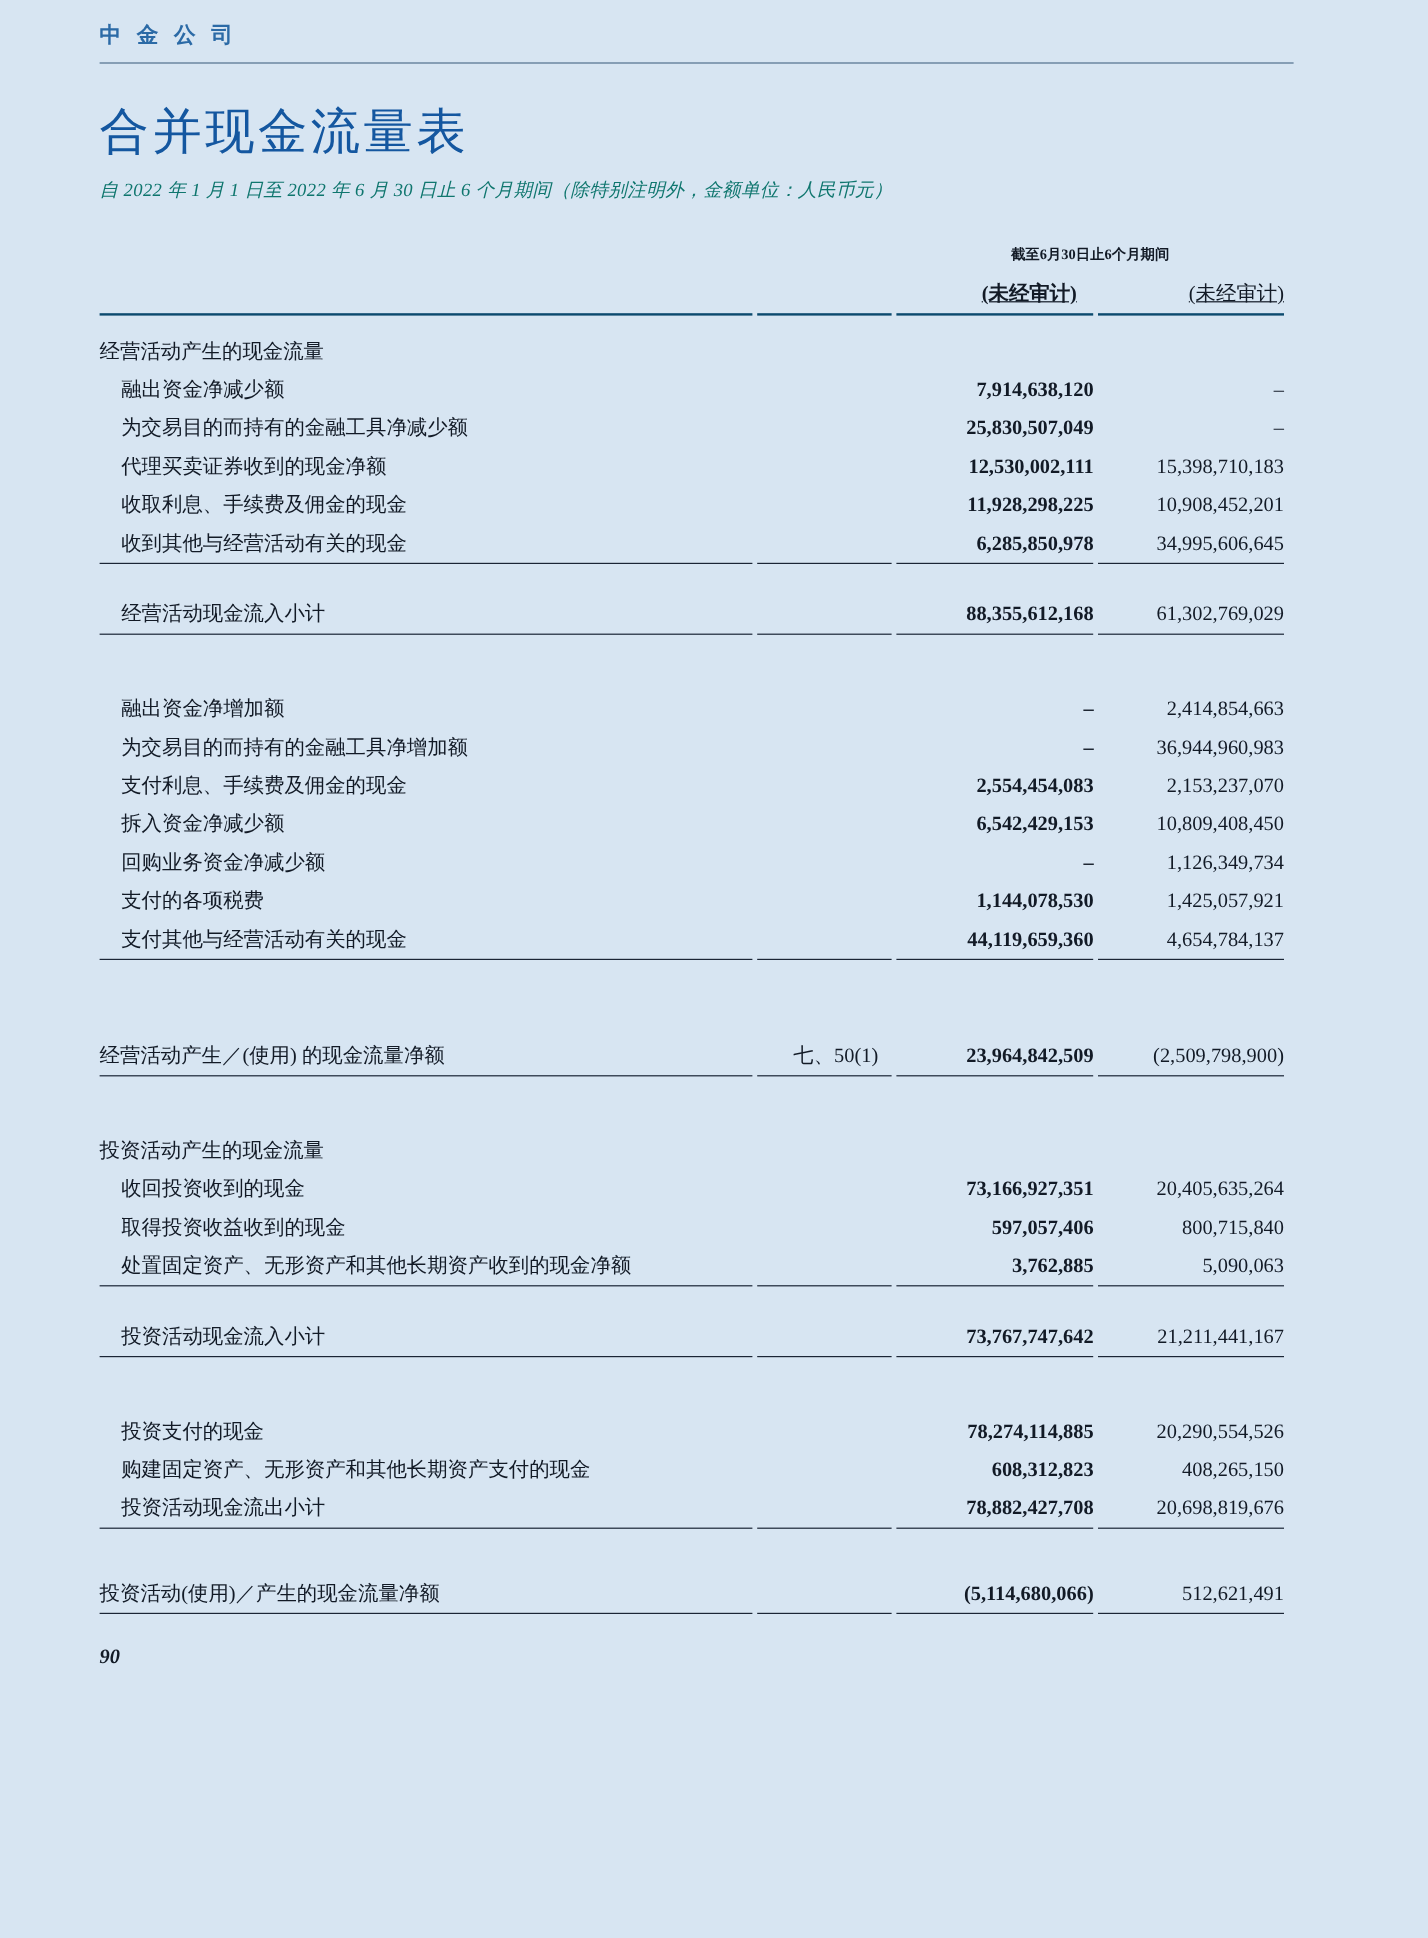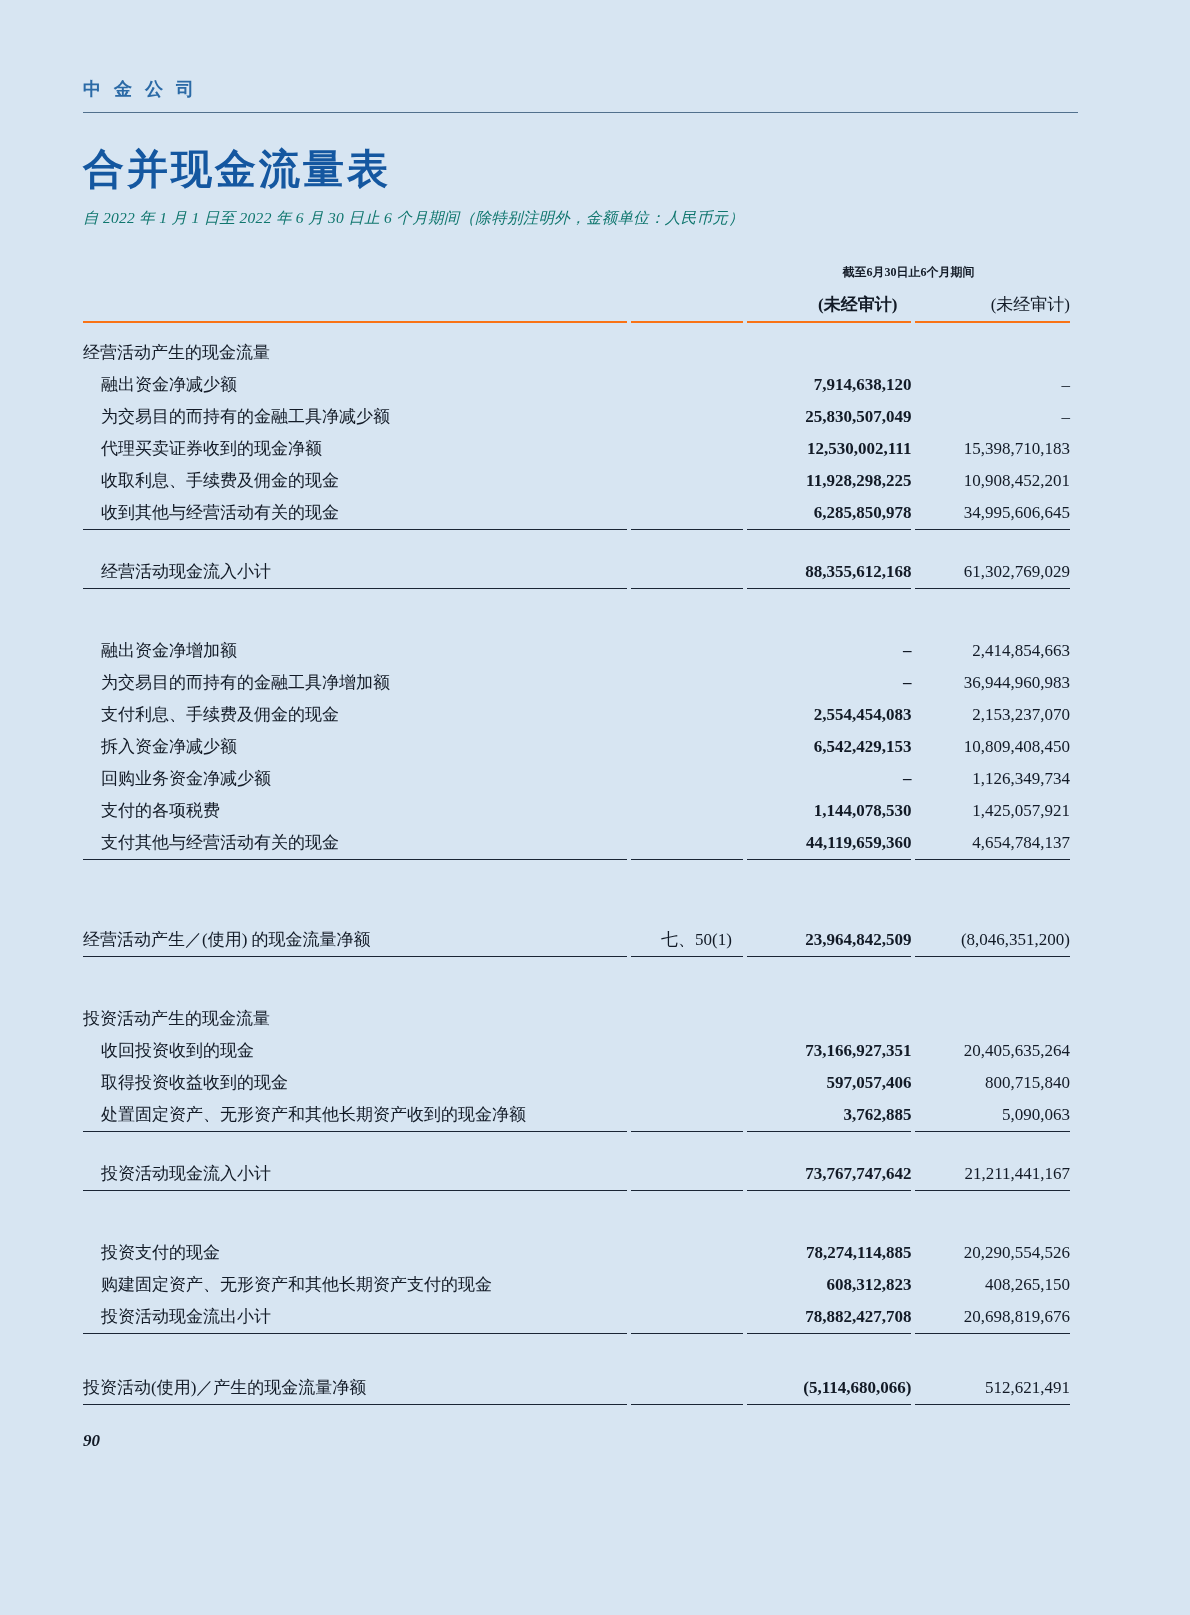--- a/index.html
+++ b/index.html
@@ -4,29 +4,29 @@
 <style>
   html,body{margin:0;padding:0;}
   body{
     width:1190px;height:1615px;
     background:#d7e5f2;
     font-family:"Liberation Serif","DejaVu Serif",serif;
     color:#121a26;
     -webkit-font-smoothing:antialiased;
     overflow:hidden;
   }
-  .page{width:1190px;height:1235px;position:relative;box-sizing:border-box;padding:80px 112px 0 83px;}
+  .page{width:1190px;height:1235px;position:relative;box-sizing:border-box;padding:20px 112px 0 83px;}
   
   .company{
     color:#2b6aa6;font-size:18px;font-weight:bold;
     letter-spacing:13px;line-height:1;margin:0 0 14px 0;
   }
   .company-rule{border:0;border-top:1.5px solid #51708d;margin:0 0 0 0;}
   .doc-title{
-    color:#1457a0;font-size:41px;font-weight:bold;letter-spacing:3px;
+    color:#1457a0;font-size:41px;font-weight:normal;letter-spacing:3px;
     margin:32px 0 0 0;line-height:1.2;
   }
   .doc-subtitle{
     font-style:italic;font-size:15.5px;color:#0f766e;
     margin:14px 0 0 0;letter-spacing:0.3px;
   }
   
   table.fin{
     width:100%;
     border-collapse:separate;border-spacing:4px 0;
@@ -35,21 +35,21 @@
   }
   td{padding:0;vertical-align:bottom;line-height:32px;white-space:nowrap;}
   col.c-label{width:545px;}
   col.c-note{width:112px;}
   col.c-2022{width:165px;}
   col.c-2021{width:155px;}
   .period-h{font-weight:bold;text-align:center;font-size:12px;line-height:34px;}
   .note-h{padding-left:30px;line-height:32px;}
   .h2022{font-weight:bold;text-align:right;padding-right:14px;}
   .h2021{text-align:right;}
-  .hrule td{border-bottom:2px solid #f97316;}
+  .hrule td{border-bottom:2px solid #0c4a6e;text-decoration:underline;}
   td.lbl{text-align:left;}
   td.lbl.indent{padding-left:18px;}
   td.note{padding-left:30px;}
   td.v22{text-align:right;font-weight:bold;}
   td.v21{text-align:right;}
   tr.rule td{border-bottom:1.5px solid #1a2535;}
   tr.sp-sm td{height:26px;line-height:26px;}
   tr.sp-md td{height:38px;line-height:38px;}
   tr.sp-lg td{height:46px;line-height:46px;}
   tr.sp-top td{height:14px;line-height:14px;}
@@ -184,21 +184,21 @@
         <tr class="sp-sm">
           <td colspan="4"></td>
         </tr>
         <tr class="sp-md">
           <td colspan="4"></td>
         </tr>
         <tr class="rule">
           <td class="lbl">经营活动产生／(使用) 的现金流量净额</td>
           <td class="note">七、50(1)</td>
           <td class="v22">23,964,842,509</td>
-          <td class="v21">(8,046,351,200)</td>
+          <td class="v21">(2,509,798,900)</td>
         </tr>
         <tr class="sp-lg">
           <td colspan="4"></td>
         </tr>
         <tr>
           <td class="lbl">投资活动产生的现金流量</td>
           <td class="note"></td>
           <td class="v22"></td>
           <td class="v21"></td>
         </tr>

